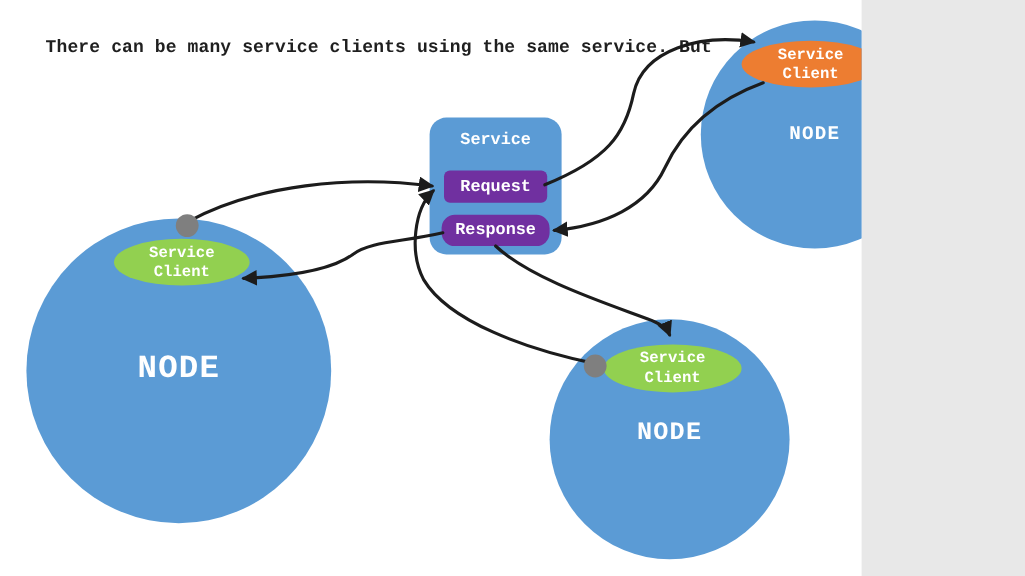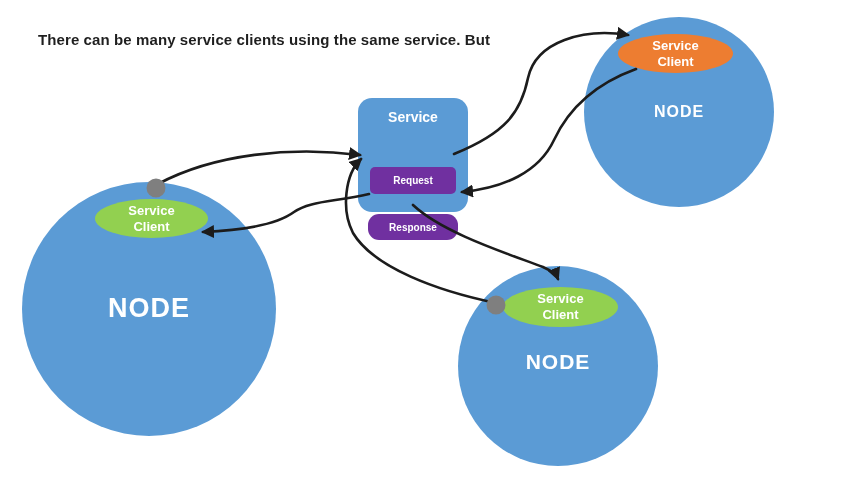--- a/index.html
+++ b/index.html
@@ -1,21 +1,21 @@
 <!DOCTYPE html>
 <html><head>
 <meta charset="utf-8">
 <style>
   html,body{margin:0;padding:0;background:#e8e8e8;}
   .canvas{
     position:relative;
-    width:854px;height:480px;
+    width:718px;height:480px;
     background:var(--bg,#ffffff);
     overflow:hidden;
-    font-family:Liberation Sans, sans-serif;
+    font-family:Liberation Mono, monospace;
   }
   .caption{
     position:absolute;left:38px;top:27px;
     font-size:15px;line-height:25px;
     color:var(--caption-text,#1f1f1f);
     font-weight:600;
     letter-spacing:.1px;
   }
   .circle{
     position:absolute;border-radius:50%;
@@ -47,24 +47,24 @@
     background:var(--service-fill,#5b9bd5);border-radius:14px;
   }
   .service-title{
     position:absolute;top:11px;left:0;width:100%;text-align:center;
     color:var(--label-text,#fff);font-weight:bold;font-size:14px;
   }
   .msg-box{
     position:absolute;border-radius:5px;
     background:var(--message-fill,#7030a0);
     display:flex;align-items:center;justify-content:center;
-    color:var(--label-text,#fff);font-weight:bold;font-size:10px;margin-top:25px;
+    color:var(--label-text,#fff);font-weight:bold;font-size:14px;
   }
   .msg-box.request{left:12px;top:44px;width:86px;height:27px;}
-  .msg-box.response{left:10px;top:91px;width:90px;height:26px;border-radius:11px;}
+  .msg-box.response{left:10px;top:81px;width:90px;height:26px;border-radius:11px;}
   svg.wires{position:absolute;left:0;top:0;pointer-events:none;}
   svg.wires path.wire{fill:none;stroke:var(--arrow,#1c1c1c);stroke-width:2.6;stroke-linecap:round;}
   svg.wires .dot{fill:var(--connector-dot,#7f7f7f);}
   svg.wires marker path{fill:var(--arrow,#1c1c1c);}
 </style>
 </head>
 <body style="--bg: #ffffff; --node-fill: #5b9bd5; --client-fill: #92d050; --server-fill: #ed7d31; --service-fill: #5b9bd5; --message-fill: #7030a0; --connector-dot: #7f7f7f; --arrow: #1c1c1c; --label-text: #ffffff; --caption-text: #1f1f1f;">
 
 <div class="canvas">
 

